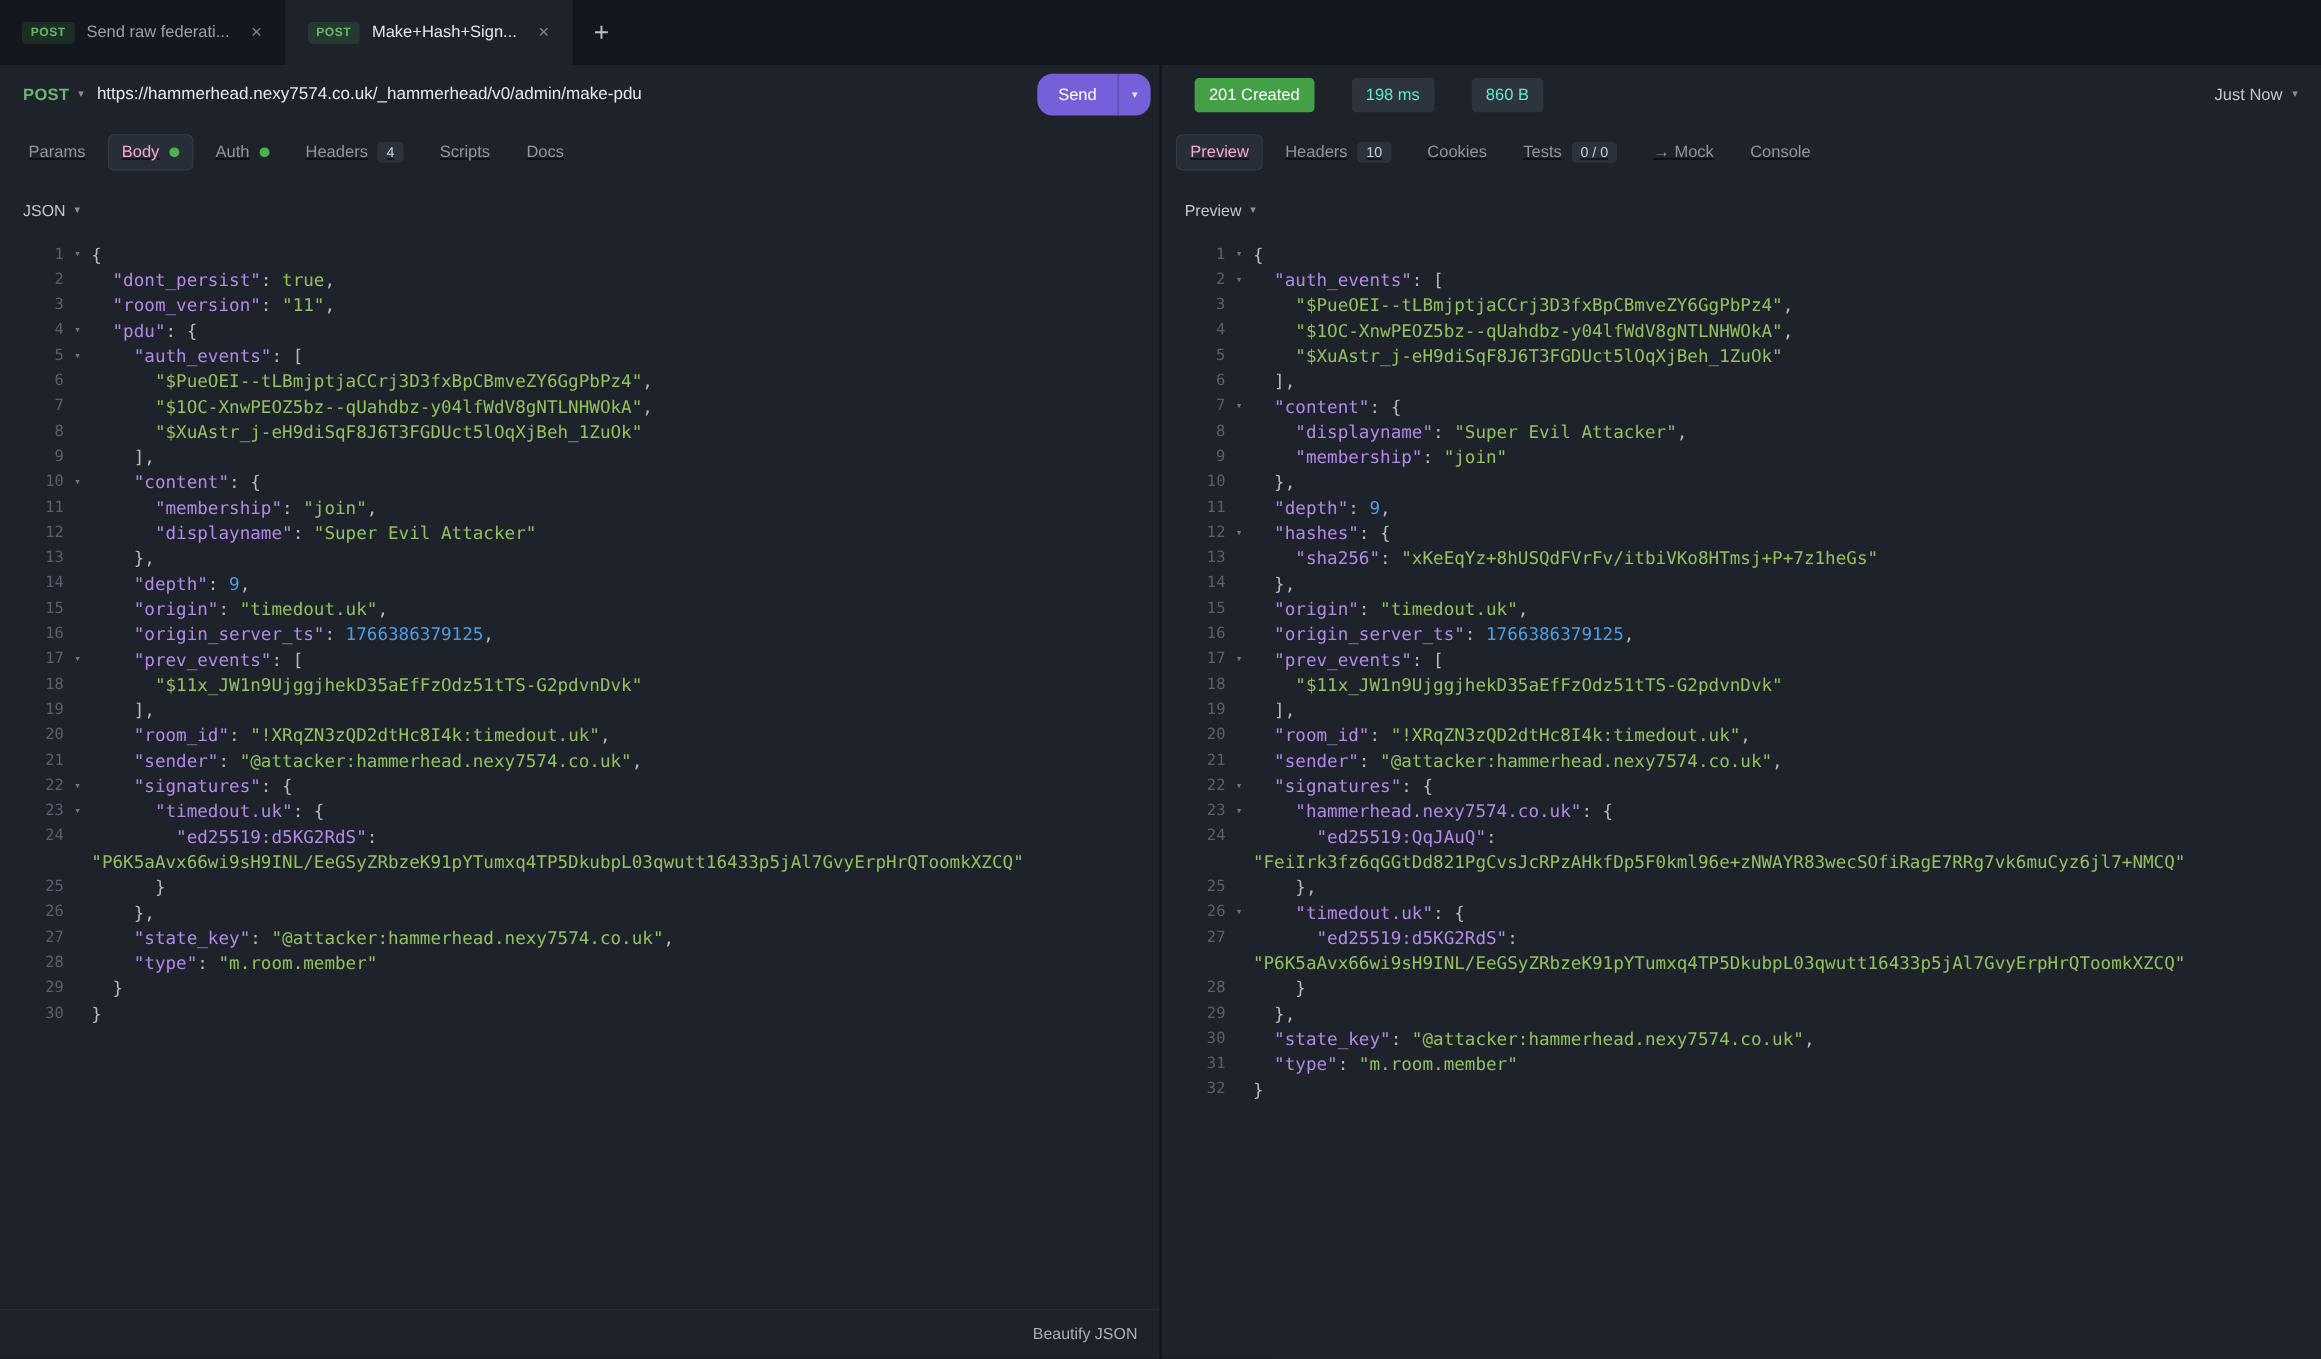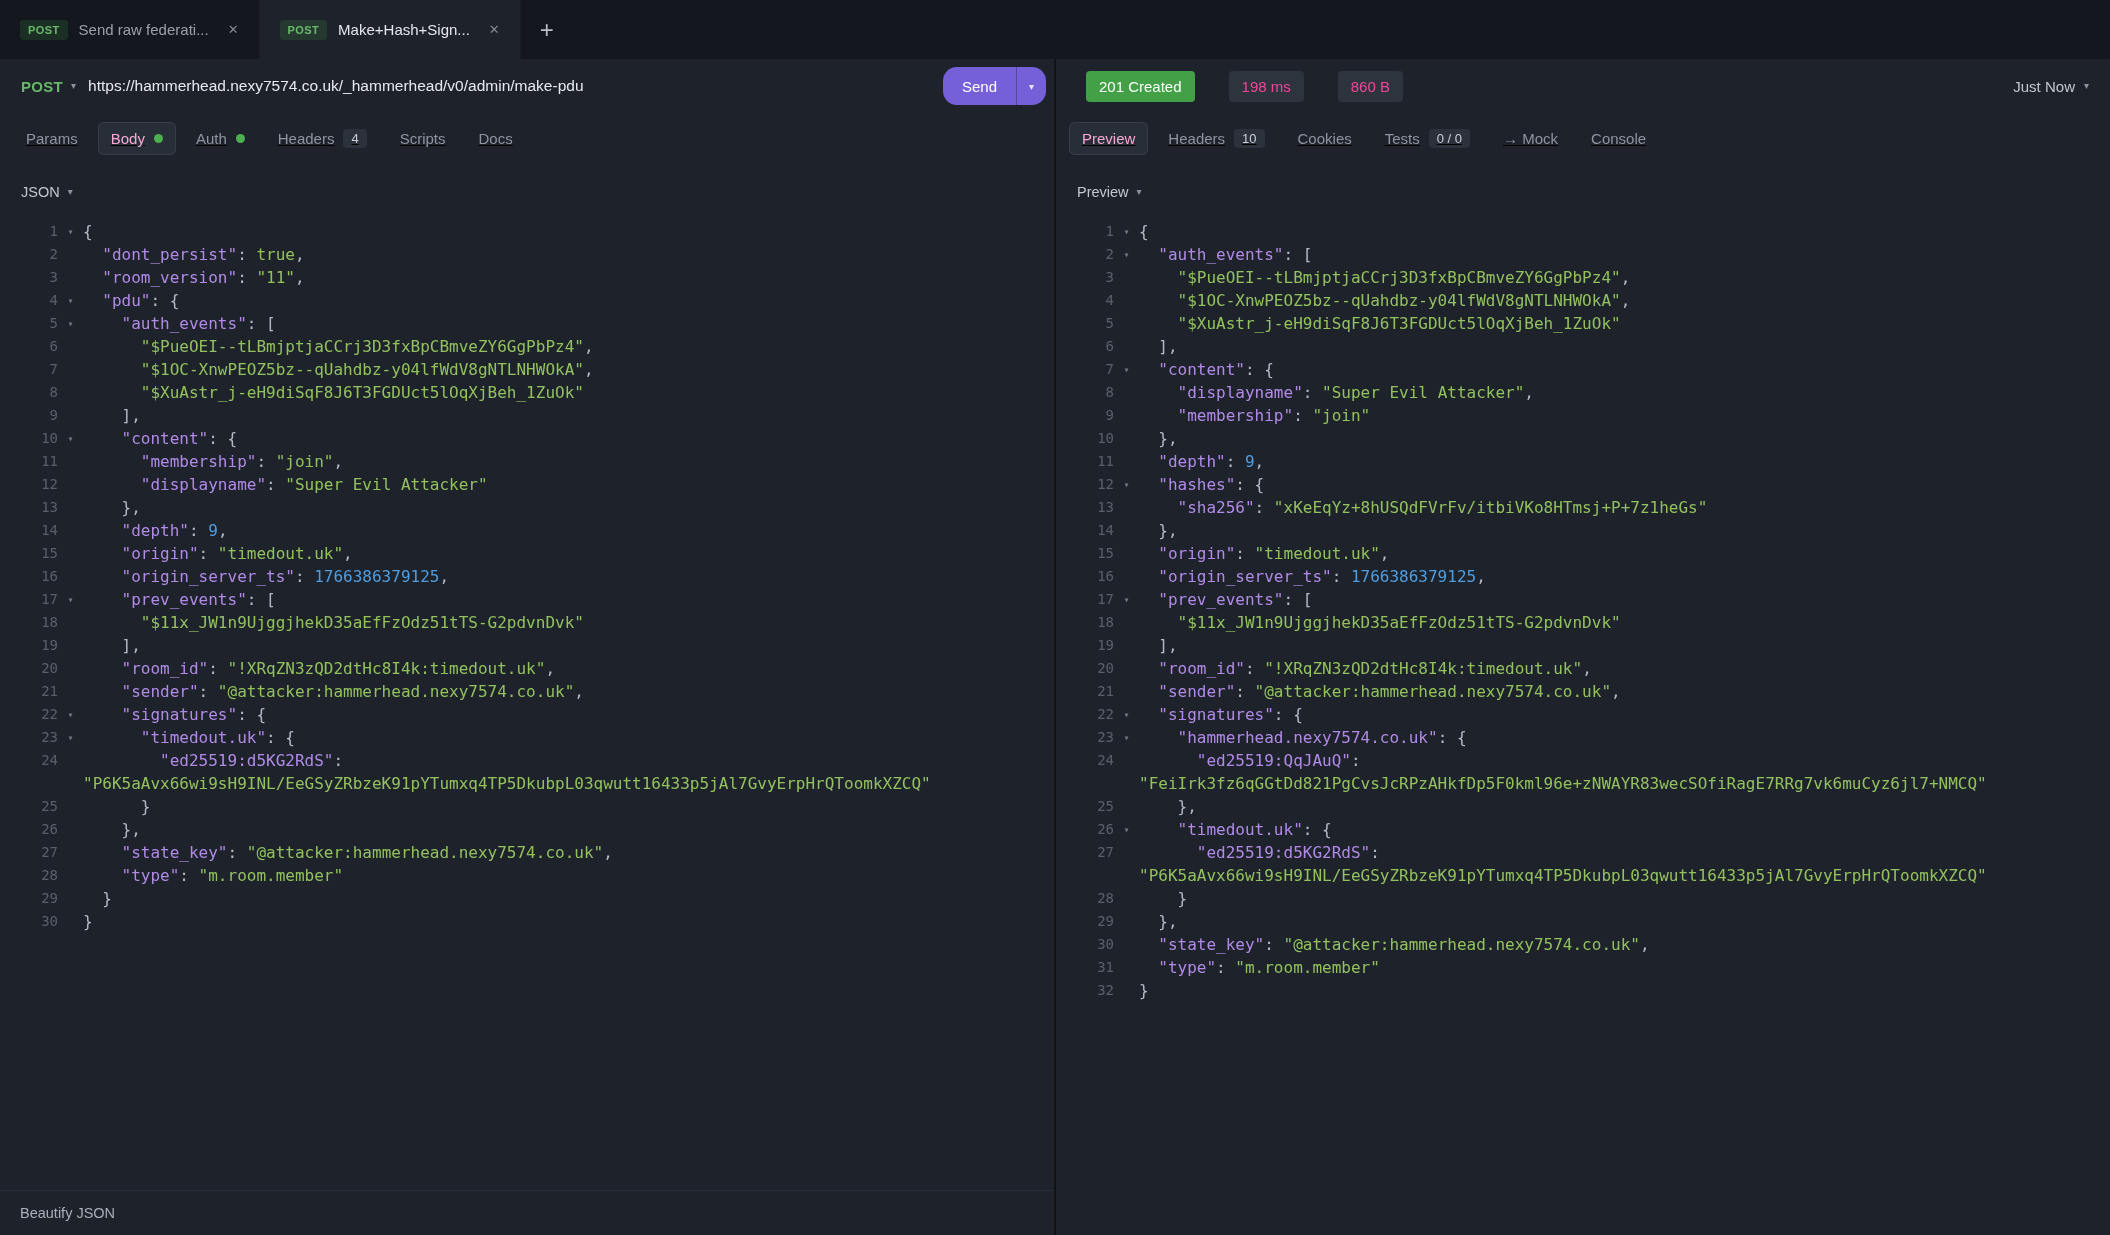--- a/index.html
+++ b/index.html
@@ -37,21 +37,21 @@
   .urlbar.left { padding: 0 8px 0 21px; gap: 12px; }
   .urlbar.right { padding: 0 21px 0 30px; gap: 34px; }
   .method-dd { display: flex; align-items: center; gap: 8px; }
   .method-label { color: #69b86a; font-weight: 700; font-size: 15px; letter-spacing: .3px; }
   .chev { color: #8b919b; font-size: 10px; line-height: 1; }
   .url-text { flex: 1; color: #e6e9ed; font-size: 15.5px; white-space: nowrap; overflow: hidden; }
   .send-btn { height: 38px; background: #7660d9; border-radius: 14px; display: flex; align-items: stretch; color: #fff; font-size: 15px; cursor: pointer; }
   .send-label { display: flex; align-items: center; padding: 0 19px; }
   .send-chev { display: flex; align-items: center; justify-content: center; width: 30px; border-left: 1px solid rgba(0,0,0,.28); color: #e8e4ff; font-size: 10px; }
   .badge-green { background: #43a047; color: #ffffff; font-size: 15px; padding: 7px 13px; border-radius: 4px; }
-  .badge-gray { background: #2e343d; color: #ec4899; font-size: 15px; padding: 7px 13px; border-radius: 4px; }
+  .badge-gray { background: #2e343d; color: #5eead4; font-size: 15px; padding: 7px 13px; border-radius: 4px; }
   .push { flex: 1; }
   .history { display: flex; align-items: center; gap: 9px; color: #c3c8cf; font-size: 15px; }
 
   
   .paneltabs { height: 51px; flex: none; display: flex; align-items: center; gap: 7px; padding: 0 13px; text-decoration: underline; }
   .ptab { display: flex; align-items: center; gap: 9px; padding: 8px 13px; border-radius: 6px; color: #8f95a0; font-size: 15px; cursor: default; white-space: nowrap; }
   .ptab.active { background: #272e38; color: #f9a8d4; box-shadow: inset 0 0 0 1px #353d49; }
   .dot { width: 9px; height: 9px; border-radius: 50%; background: #4caf50; flex: none; }
   .cbadge { background: #2c323c; color: #c9ced6; font-size: 13px; padding: 2px 8px; border-radius: 4px; }
 
@@ -66,21 +66,21 @@
   .fold { width: 25px; flex: none; text-align: center; color: #707783; font-size: 10px; }
   .code { white-space: pre; }
   .tk-p { color: #b4bac3; }
   .tk-k { color: #b18ae8; }
   .tk-s { color: #93c15e; }
   .tk-b { color: #93c15e; }
   .tk-n { color: #4f9de0; }
 
   
   .footer { height: 45px; flex: none; border-top: 1px solid #272d36; display: flex; align-items: center; }
-  .footer.left { padding: 0 20px; }
+  .footer.left { padding: 0 20px; justify-content: flex-end; }
   .footer.right { padding: 0 18px 0 14px; gap: 12px; }
   .footer-btn { color: #a9afb8; font-size: 14.5px; cursor: pointer; }
   .filter-input {
     flex: 1; background: transparent; border: none; outline: none;
     color: #9aa0a8; font-size: 15px; font-family: "Liberation Sans", sans-serif;
   }
   .help-circle {
     width: 24px; height: 24px; border-radius: 50%; background: #3f4651; color: #d6dade;
     display: flex; align-items: center; justify-content: center; font-size: 14px; font-weight: 700; flex: none; cursor: pointer;
   }

